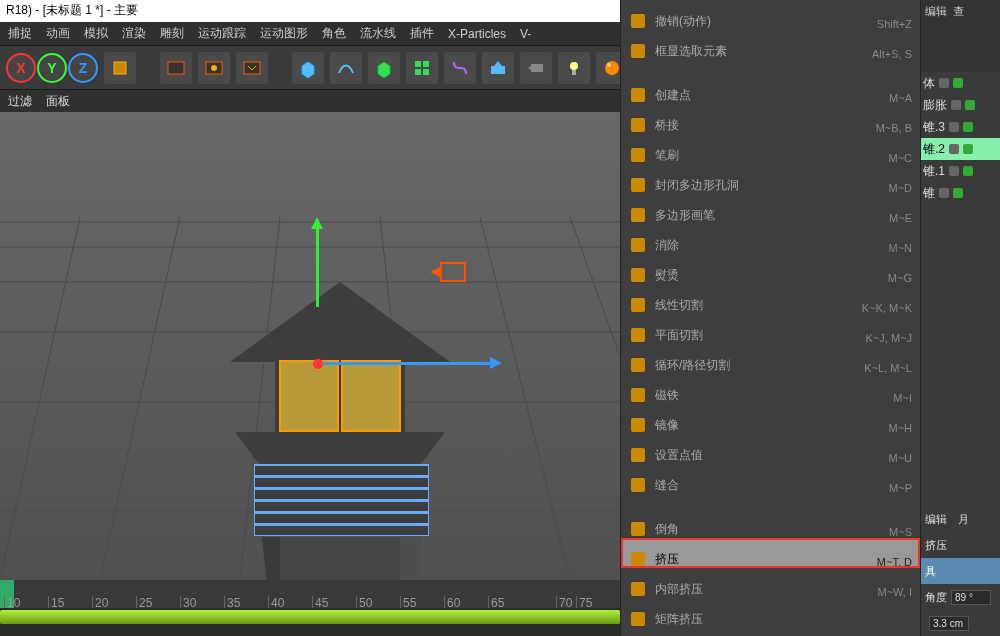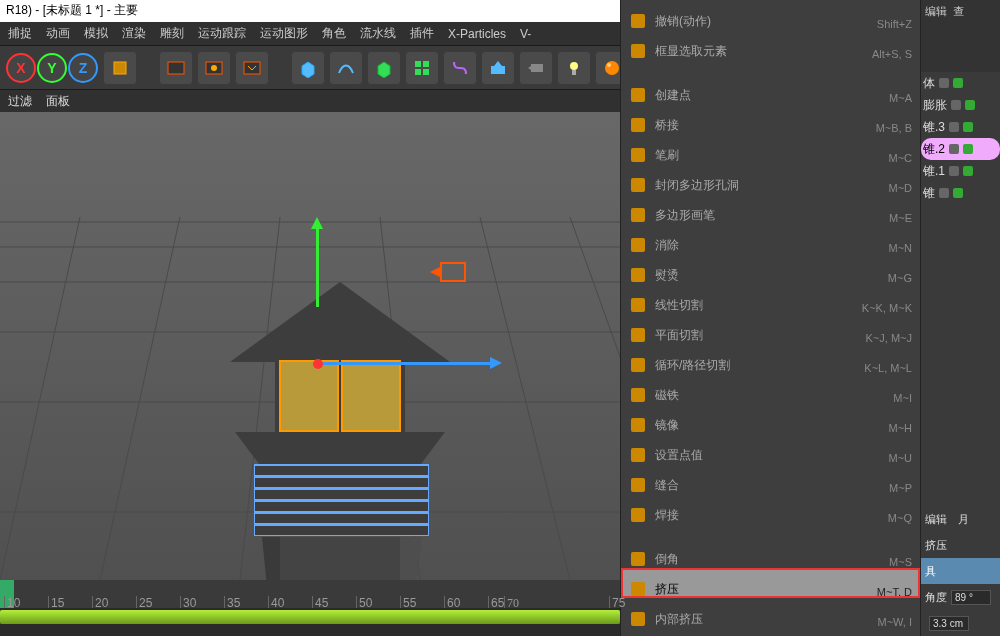--- a/index.html
+++ b/index.html
@@ -29,21 +29,21 @@
 .ctx-item.selected { background: #999; color: #000; }
 .ctx-item.highlight-box { outline: 2px solid #e33; outline-offset: -2px; }
 .ctx-icon { width: 18px; height: 18px; display: inline-block; flex-shrink: 0; }
 .ctx-label { flex: 1; }
 .ctx-shortcut { color: #888; font-size: 11px; }
 .ctx-item.selected .ctx-shortcut { color: #222; }
 
 .right-panel { position: absolute; top: 0; left: 920px; width: 80px; height: 636px; background: #3a3a3a; border-left: 1px solid #222; }
 .rp-header { height: 72px; background: #333; padding: 4px; font-size: 11px; color: #ccc; }
 .rp-row { display: flex; align-items: center; height: 22px; gap: 4px; padding: 0 2px; }
-.rp-row.sel { background: #f0abfc; color: #000; border-radius: 10px; }
+.rp-row.sel { background: #86efac; color: #000; }
 .dot { width: 10px; height: 10px; background: #666; border-radius: 2px; }
 .dot.g { background: #3a3; }
 
 .rp-attrs { position: absolute; bottom: 0; width: 100%; background: #3a3a3a; }
 .attr-row { height: 26px; display: flex; align-items: center; padding: 0 4px; font-size: 11px; gap: 4px; }
 .attr-row.hl { background: #5a8ab0; color: #fff; }
 .attr-input { background: #2a2a2a; color: #ddd; border: 1px solid #555; padding: 1px 3px; width: 40px; font-size: 10px; }
 
 .timeline { position: absolute; bottom: 0; left: 0; width: 620px; height: 56px; background: #2a2a2a; }
 .ruler { height: 28px; background: #3a3a3a; display: flex; align-items: flex-end; position: relative; }
@@ -331,27 +331,20 @@
       <span class="ctx-label">设置点值</span>
       <span class="ctx-shortcut">M~U</span>
     </div>
     <div class="ctx-item">
       <span class="ctx-icon"><svg width="18" height="18">
           <rect x="2" y="2" width="14" height="14" fill="#c80" rx="2"></rect>
         </svg></span>
       <span class="ctx-label">缝合</span>
       <span class="ctx-shortcut">M~P</span>
     </div>
-    <div class="ctx-item">
-      <span class="ctx-icon"><svg width="18" height="18">
-          <rect x="2" y="2" width="14" height="14" fill="#c80" rx="2"></rect>
-        </svg></span>
-      <span class="ctx-label">焊接</span>
-      <span class="ctx-shortcut">M~Q</span>
-    </div>
     <div style="height: 14px;"></div>
     <div class="ctx-item">
       <span class="ctx-icon"><svg width="18" height="18">
           <rect x="2" y="2" width="14" height="14" fill="#c80" rx="2"></rect>
         </svg></span>
       <span class="ctx-label">倒角</span>
       <span class="ctx-shortcut">M~S</span>
     </div>
     <div class="ctx-item selected highlight-box">
       <span class="ctx-icon"><svg width="18" height="18">
@@ -439,19 +432,19 @@
       <div class="ruler-tick" style="left: 92px; text-align: center;">20</div>
       <div class="ruler-tick" style="left: 136px;">25</div>
       <div class="ruler-tick" style="left: 180px;">30</div>
       <div class="ruler-tick" style="left: 224px;">35</div>
       <div class="ruler-tick" style="left: 268px;">40</div>
       <div class="ruler-tick" style="left: 312px;">45</div>
       <div class="ruler-tick" style="left: 356px;">50</div>
       <div class="ruler-tick" style="left: 400px;">55</div>
       <div class="ruler-tick" style="left: 444px;">60</div>
       <div class="ruler-tick" style="left: 488px;">65</div>
-      <div class="ruler-tick" style="left: 504px; font-family: Liberation Serif, serif;">70</div>
-      <div class="ruler-tick" style="left: 609px;">75</div>
+      <div class="ruler-tick" style="left: 556px;">70</div>
+      <div class="ruler-tick" style="left: 576px;">75</div>
     </div>
   <div class="slider-bar">
     <div class="slider-thumb"></div>
   </div>
 </div>
 
 </body></html>

